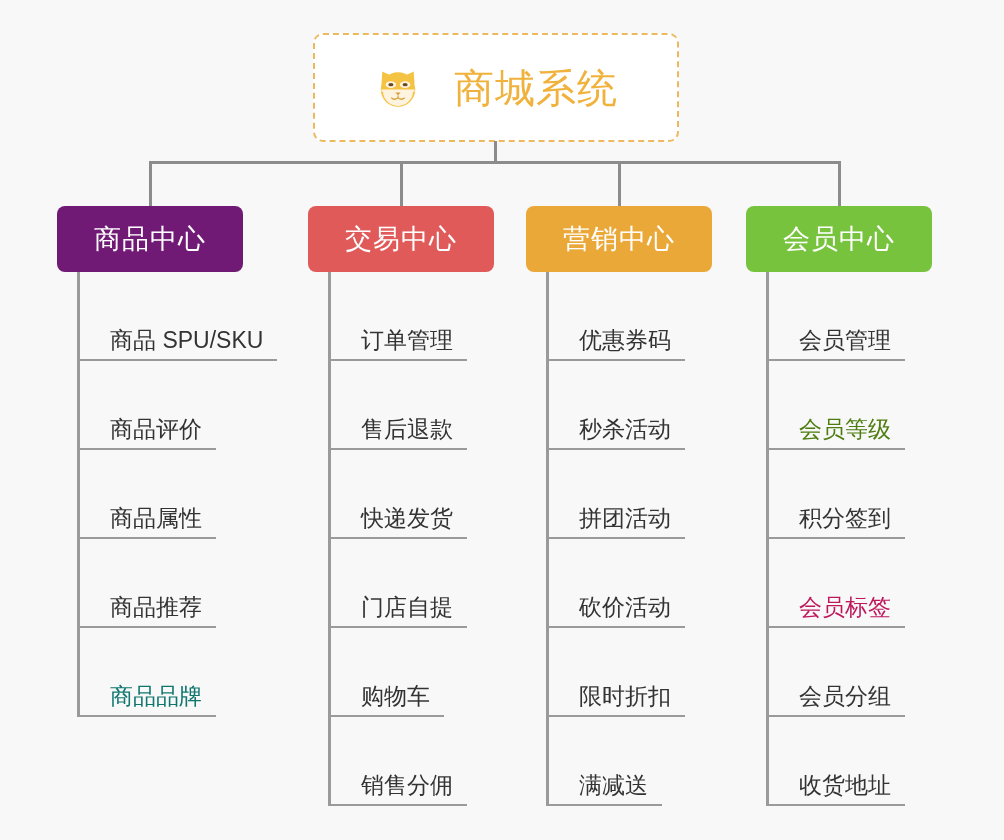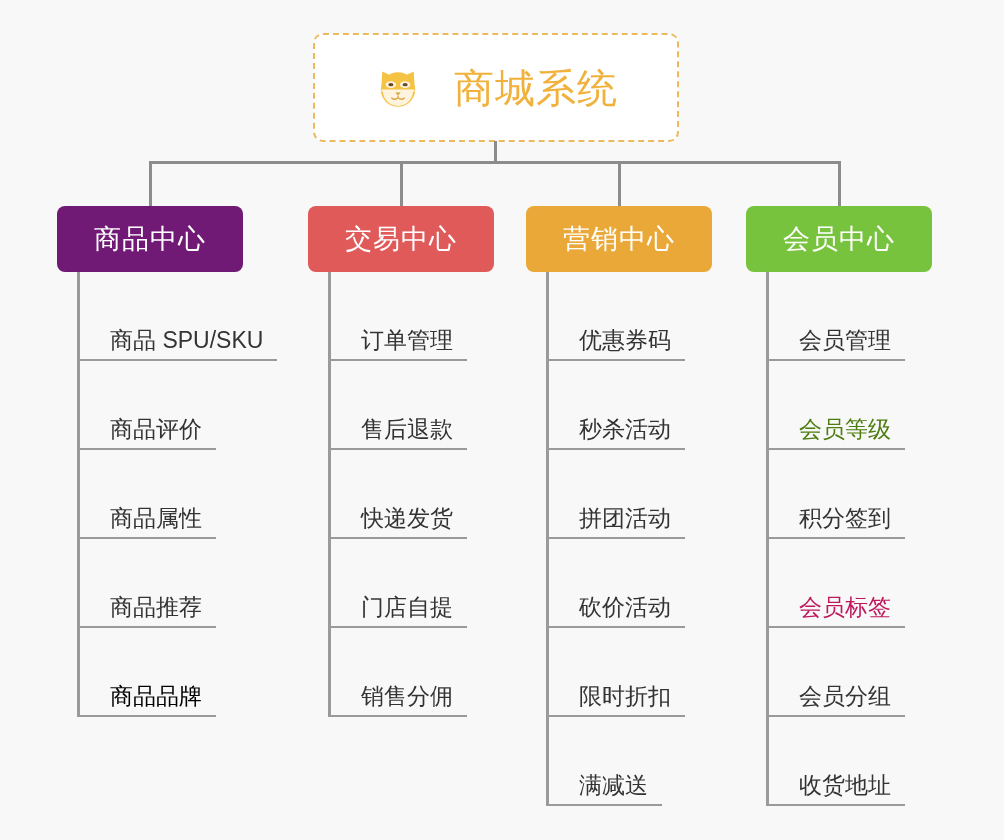--- a/index.html
+++ b/index.html
@@ -147,41 +147,44 @@
       <div class="leaf">
           <div class="leaf-inner" style="border-bottom-color: rgb(154, 154, 154);"><span class="leaf-label" style="color: rgb(51, 51, 51);">商品评价</span></div>
         </div>
       <div class="leaf">
           <div class="leaf-inner" style="border-bottom-color: rgb(154, 154, 154);"><span class="leaf-label" style="color: rgb(51, 51, 51);">商品属性</span></div>
         </div>
       <div class="leaf">
           <div class="leaf-inner" style="border-bottom-color: rgb(154, 154, 154);"><span class="leaf-label" style="color: rgb(51, 51, 51);">商品推荐</span></div>
         </div>
       <div class="leaf">
-          <div class="leaf-inner" style="border-bottom-color: rgb(154, 154, 154);"><span class="leaf-label" style="color: #000000;">商品品牌</span></div>
+          <div class="leaf-inner" style="border-bottom-color: rgb(154, 154, 154);"><span class="leaf-label" style="color: #0f766e;">商品品牌</span></div>
         </div>
     </div>
   </div>
 
   <div class="column" style="left:308px;">
     <div class="col-head" style="background: rgb(224, 90, 90);">交易中心</div>
     <div class="leaves" style="border-left-color: rgb(154, 154, 154);">
       <div class="leaf">
           <div class="leaf-inner" style="border-bottom-color: rgb(154, 154, 154);"><span class="leaf-label" style="color: rgb(51, 51, 51);">订单管理</span></div>
         </div>
       <div class="leaf">
           <div class="leaf-inner" style="border-bottom-color: rgb(154, 154, 154);"><span class="leaf-label" style="color: rgb(51, 51, 51);">售后退款</span></div>
         </div>
       <div class="leaf">
           <div class="leaf-inner" style="border-bottom-color: rgb(154, 154, 154);"><span class="leaf-label" style="color: rgb(51, 51, 51);">快递发货</span></div>
         </div>
       <div class="leaf">
           <div class="leaf-inner" style="border-bottom-color: rgb(154, 154, 154);"><span class="leaf-label" style="color: rgb(51, 51, 51);">门店自提</span></div>
         </div>
       <div class="leaf">
+          <div class="leaf-inner" style="border-bottom-color: rgb(154, 154, 154);"><span class="leaf-label" style="color: rgb(51, 51, 51);">购物车</span></div>
+        </div>
+      <div class="leaf">
           <div class="leaf-inner" style="border-bottom-color: rgb(154, 154, 154);"><span class="leaf-label" style="color: rgb(51, 51, 51);">销售分佣</span></div>
         </div>
     </div>
   </div>
 
   <div class="column" style="left:526px;">
     <div class="col-head" style="background: rgb(234, 168, 56);">营销中心</div>
     <div class="leaves" style="border-left-color: rgb(154, 154, 154);">
       <div class="leaf">
           <div class="leaf-inner" style="border-bottom-color: rgb(154, 154, 154);"><span class="leaf-label" style="color: rgb(51, 51, 51);">优惠券码</span></div>

